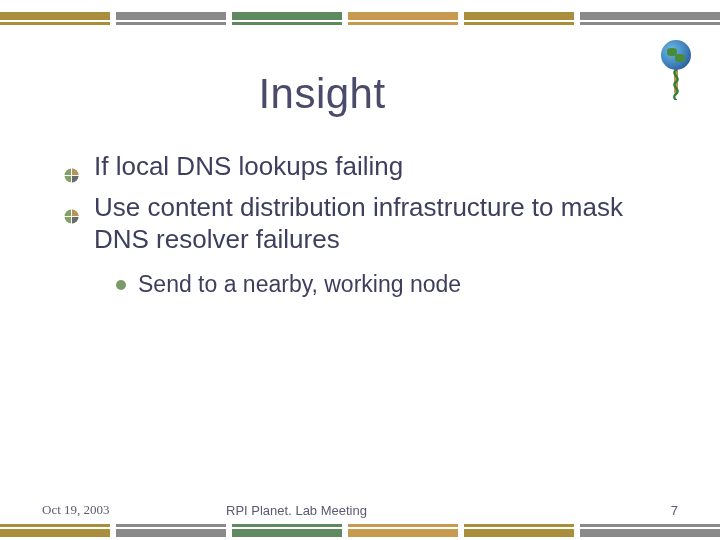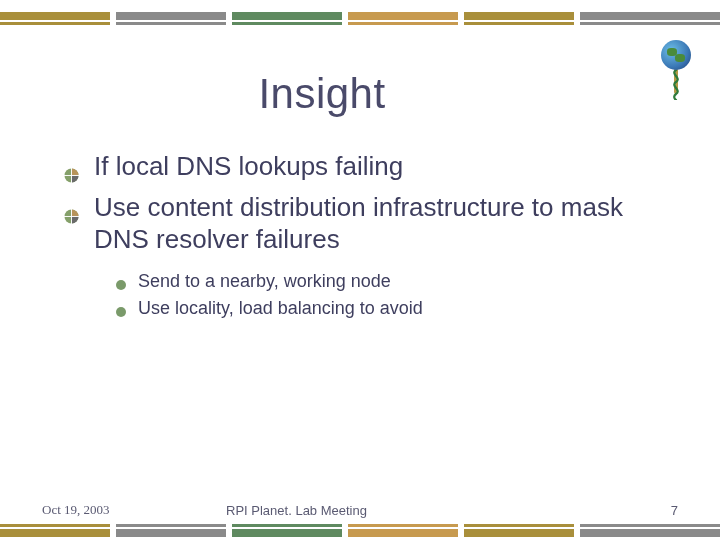--- a/index.html
+++ b/index.html
@@ -89,21 +89,21 @@
     position: absolute;
     left: 0;
     top: 8px;
     width: 15px; height: 15px;
   }
   .bullet-sub-group {
     margin-top: 14px;
     margin-left: 52px;
   }
   .bullet-sub {
-    font-size: 18px;
+    font-size: 23px;
     line-height: 1.3;
     color: #3e3e5e;
     margin-bottom: 4px;
     position: relative;
     padding-left: 22px;
   }
   .disc-bullet {
     position: absolute;
     left: 0;
     top: 10px;
@@ -205,24 +205,20 @@
           <line x1="0" y1="8" x2="16" y2="8" stroke="#fff" stroke-width="1"></line>
         </svg>
     </span>
     <span>Use content distribution infrastructure to mask DNS resolver failures</span>
   </div>
   <div class="bullet-sub-group">
     <div class="bullet-sub">
       <span class="disc-bullet"></span>
       <span>Send to a nearby, working node</span>
     </div>
-    <div class="bullet-sub">
-      <span class="disc-bullet"></span>
-      <span>Use locality, load balancing to avoid</span>
-    </div>
   </div>
 </div>
 
 <div class="footer-left">Oct 19, 2003</div>
 <div class="footer-center">RPI Planet. Lab Meeting</div>
 <div class="footer-right">7</div>
 
 <div class="band band-bottom-thin">
   <div class="band-row">
     <div class="seg thin c0"></div>

